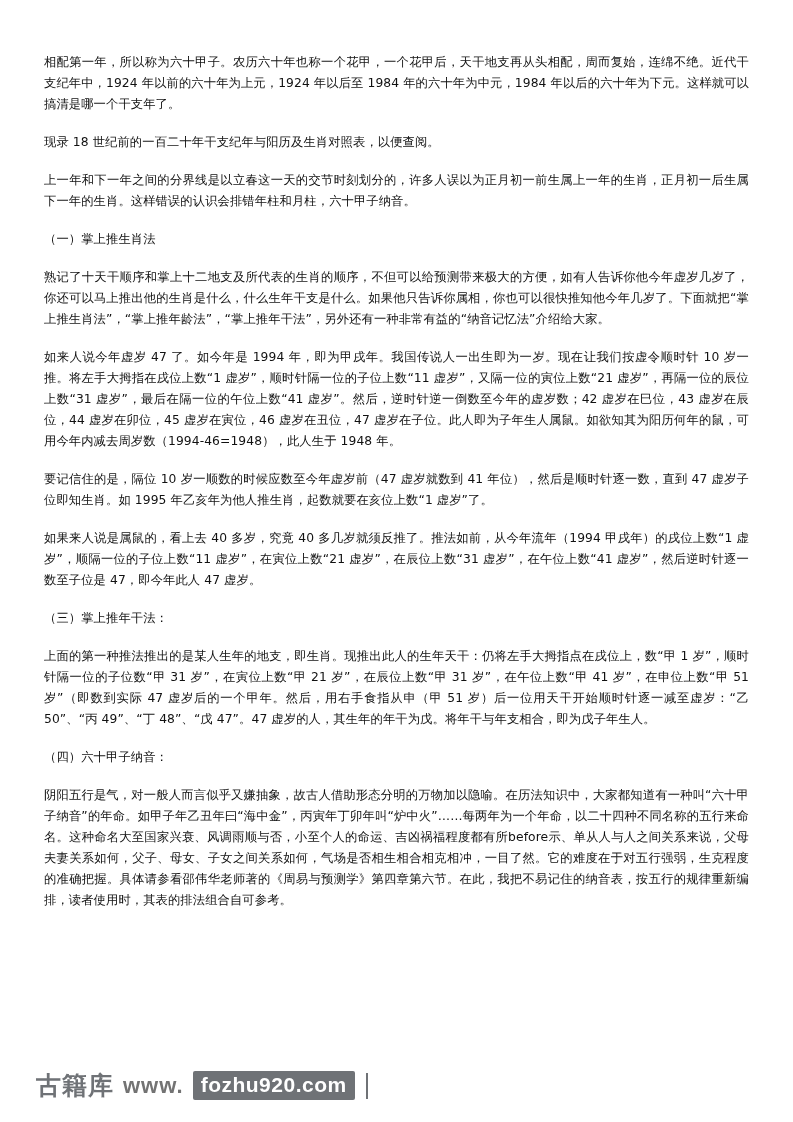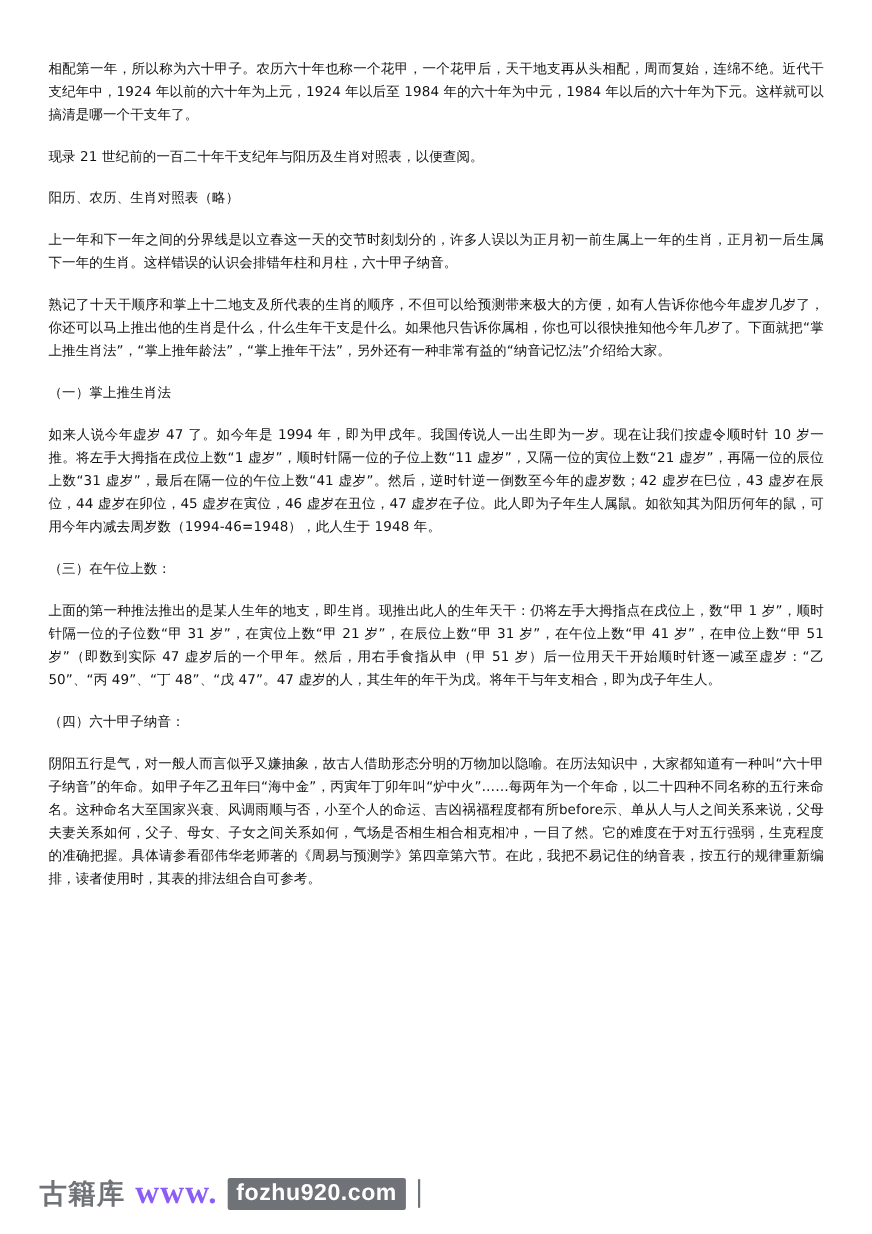--- a/index.html
+++ b/index.html
@@ -48,25 +48,25 @@
   }
   .wm-cn {
     font-family: "DejaVu Sans", "Liberation Sans", sans-serif;
     font-size: 25px;
     font-weight: bold;
     color: #6f7276;
     letter-spacing: 1px;
     text-align: right;
   }
   .wm-www {
-    font-size: 30px;
+    font-size: 22px;
     font-weight: bold;
-    color: #8b5cf6;
+    color: #737373;
     letter-spacing: 1px;
-    font-family: Liberation Serif, serif;
+    font-family: Liberation Sans, sans-serif;
   }
   .wm-domain {
     display: inline-block;
     background: #6f7276;
     color: #ffffff;
     font-family: "Liberation Sans", sans-serif;
     font-size: 21px;
     font-weight: bold;
     padding: 1px 8px 3px 8px;
     border-radius: 2px;
@@ -81,27 +81,28 @@
     margin-left: 2px;
   }
 </style>
 </head>
 <body>
 
 <div class="page">
 
   <div class="content">
     <p class="para">相配第一年，所以称为六十甲子。农历六十年也称一个花甲，一个花甲后，天干地支再从头相配，周而复始，连绵不绝。近代干支纪年中，1924 年以前的六十年为上元，1924 年以后至 1984 年的六十年为中元，1984 年以后的六十年为下元。这样就可以搞清是哪一个干支年了。</p>
-    <p class="para">现录 21 世纪前的一百二十年干支纪年与阳历及生肖对照表，以便查阅。</p>
-    <p class="para">阳历、农历、生肖对照表（略）</p>
+    <p class="para">现录 18 世纪前的一百二十年干支纪年与阳历及生肖对照表，以便查阅。</p>
     <p class="para">上一年和下一年之间的分界线是以立春这一天的交节时刻划分的，许多人误以为正月初一前生属上一年的生肖，正月初一后生属下一年的生肖。这样错误的认识会排错年柱和月柱，六十甲子纳音。</p>
+    <p class="para">（一）掌上推生肖法</p>
     <p class="para">熟记了十天干顺序和掌上十二地支及所代表的生肖的顺序，不但可以给预测带来极大的方便，如有人告诉你他今年虚岁几岁了，你还可以马上推出他的生肖是什么，什么生年干支是什么。如果他只告诉你属相，你也可以很快推知他今年几岁了。下面就把“掌上推生肖法”，“掌上推年龄法”，“掌上推年干法”，另外还有一种非常有益的“纳音记忆法”介绍给大家。</p>
-    <p class="para">（一）掌上推生肖法</p>
     <p class="para">如来人说今年虚岁 47 了。如今年是 1994 年，即为甲戌年。我国传说人一出生即为一岁。现在让我们按虚令顺时针 10 岁一推。将左手大拇指在戌位上数“1 虚岁”，顺时针隔一位的子位上数“11 虚岁”，又隔一位的寅位上数“21 虚岁”，再隔一位的辰位上数“31 虚岁”，最后在隔一位的午位上数“41 虚岁”。然后，逆时针逆一倒数至今年的虚岁数；42 虚岁在巳位，43 虚岁在辰位，44 虚岁在卯位，45 虚岁在寅位，46 虚岁在丑位，47 虚岁在子位。此人即为子年生人属鼠。如欲知其为阳历何年的鼠，可用今年内减去周岁数（1994-46=1948），此人生于 1948 年。</p>
-    <p class="para">（三）在午位上数：</p>
+    <p class="para">要记信住的是，隔位 10 岁一顺数的时候应数至今年虚岁前（47 虚岁就数到 41 年位），然后是顺时针逐一数，直到 47 虚岁子位即知生肖。如 1995 年乙亥年为他人推生肖，起数就要在亥位上数“1 虚岁”了。</p>
+    <p class="para">如果来人说是属鼠的，看上去 40 多岁，究竟 40 多几岁就须反推了。推法如前，从今年流年（1994 甲戌年）的戌位上数“1 虚岁”，顺隔一位的子位上数“11 虚岁”，在寅位上数“21 虚岁”，在辰位上数“31 虚岁”，在午位上数“41 虚岁”，然后逆时针逐一数至子位是 47，即今年此人 47 虚岁。</p>
+    <p class="para">（三）掌上推年干法：</p>
     <p class="para">上面的第一种推法推出的是某人生年的地支，即生肖。现推出此人的生年天干：仍将左手大拇指点在戌位上，数“甲 1 岁”，顺时针隔一位的子位数“甲 31 岁”，在寅位上数“甲 21 岁”，在辰位上数“甲 31 岁”，在午位上数“甲 41 岁”，在申位上数“甲 51 岁”（即数到实际 47 虚岁后的一个甲年。然后，用右手食指从申（甲 51 岁）后一位用天干开始顺时针逐一减至虚岁：“乙 50”、“丙 49”、“丁 48”、“戊 47”。47 虚岁的人，其生年的年干为戊。将年干与年支相合，即为戊子年生人。</p>
     <p class="para">（四）六十甲子纳音：</p>
     <p class="para">阴阳五行是气，对一般人而言似乎又嫌抽象，故古人借助形态分明的万物加以隐喻。在历法知识中，大家都知道有一种叫“六十甲子纳音”的年命。如甲子年乙丑年曰“海中金”，丙寅年丁卯年叫“炉中火”……每两年为一个年命，以二十四种不同名称的五行来命名。这种命名大至国家兴衰、风调雨顺与否，小至个人的命运、吉凶祸福程度都有所before示、单从人与人之间关系来说，父母夫妻关系如何，父子、母女、子女之间关系如何，气场是否相生相合相克相冲，一目了然。它的难度在于对五行强弱，生克程度的准确把握。具体请参看邵伟华老师著的《周易与预测学》第四章第六节。在此，我把不易记住的纳音表，按五行的规律重新编排，读者使用时，其表的排法组合自可参考。</p>
   </div>
 
   <div class="watermark">
     <span class="wm-cn">古籍库</span>
     <span class="wm-www">www.</span>
     <span class="wm-domain">fozhu920.com</span>
     <span class="wm-cursor"></span>

